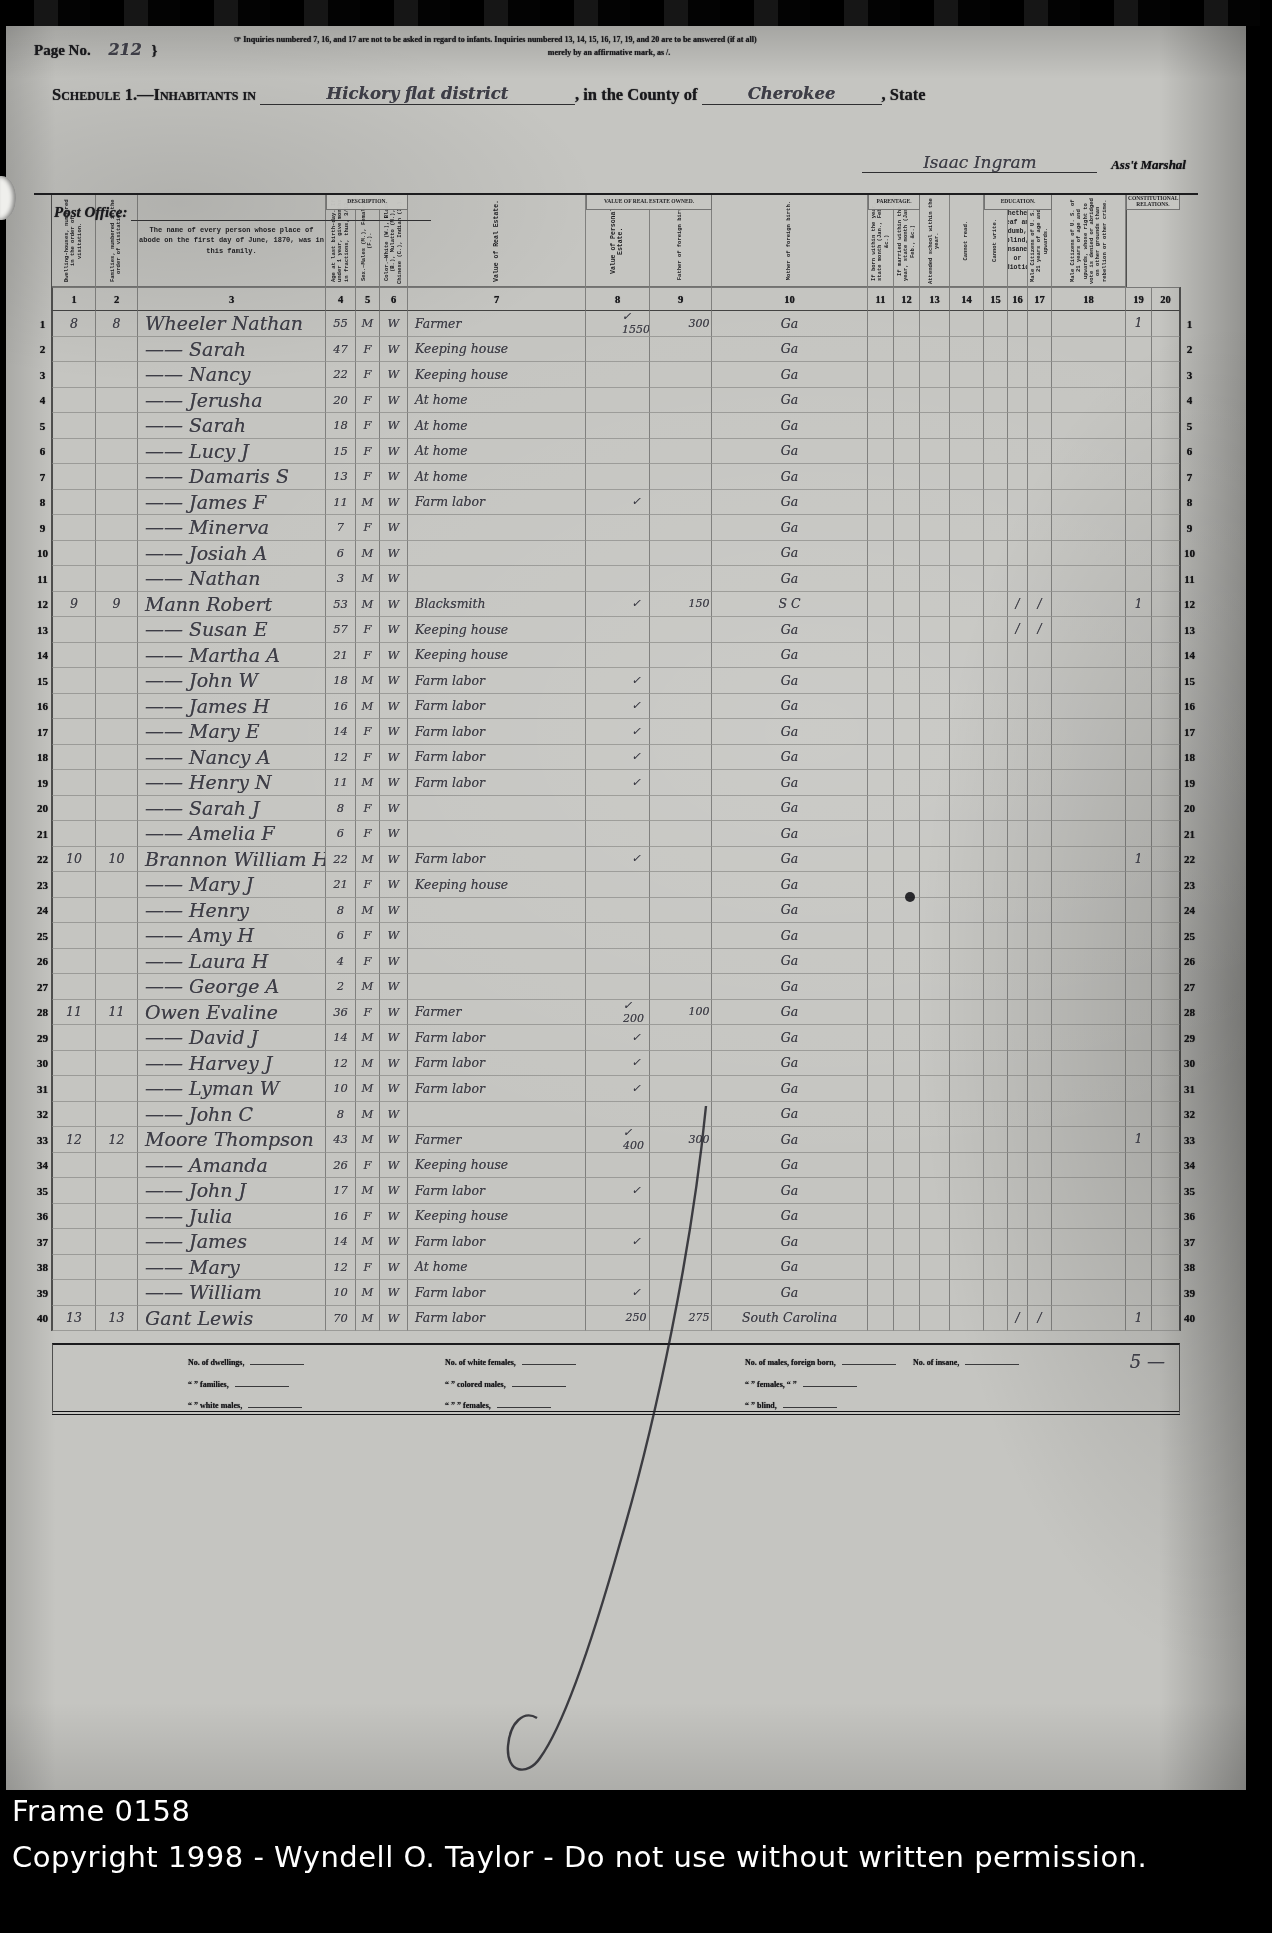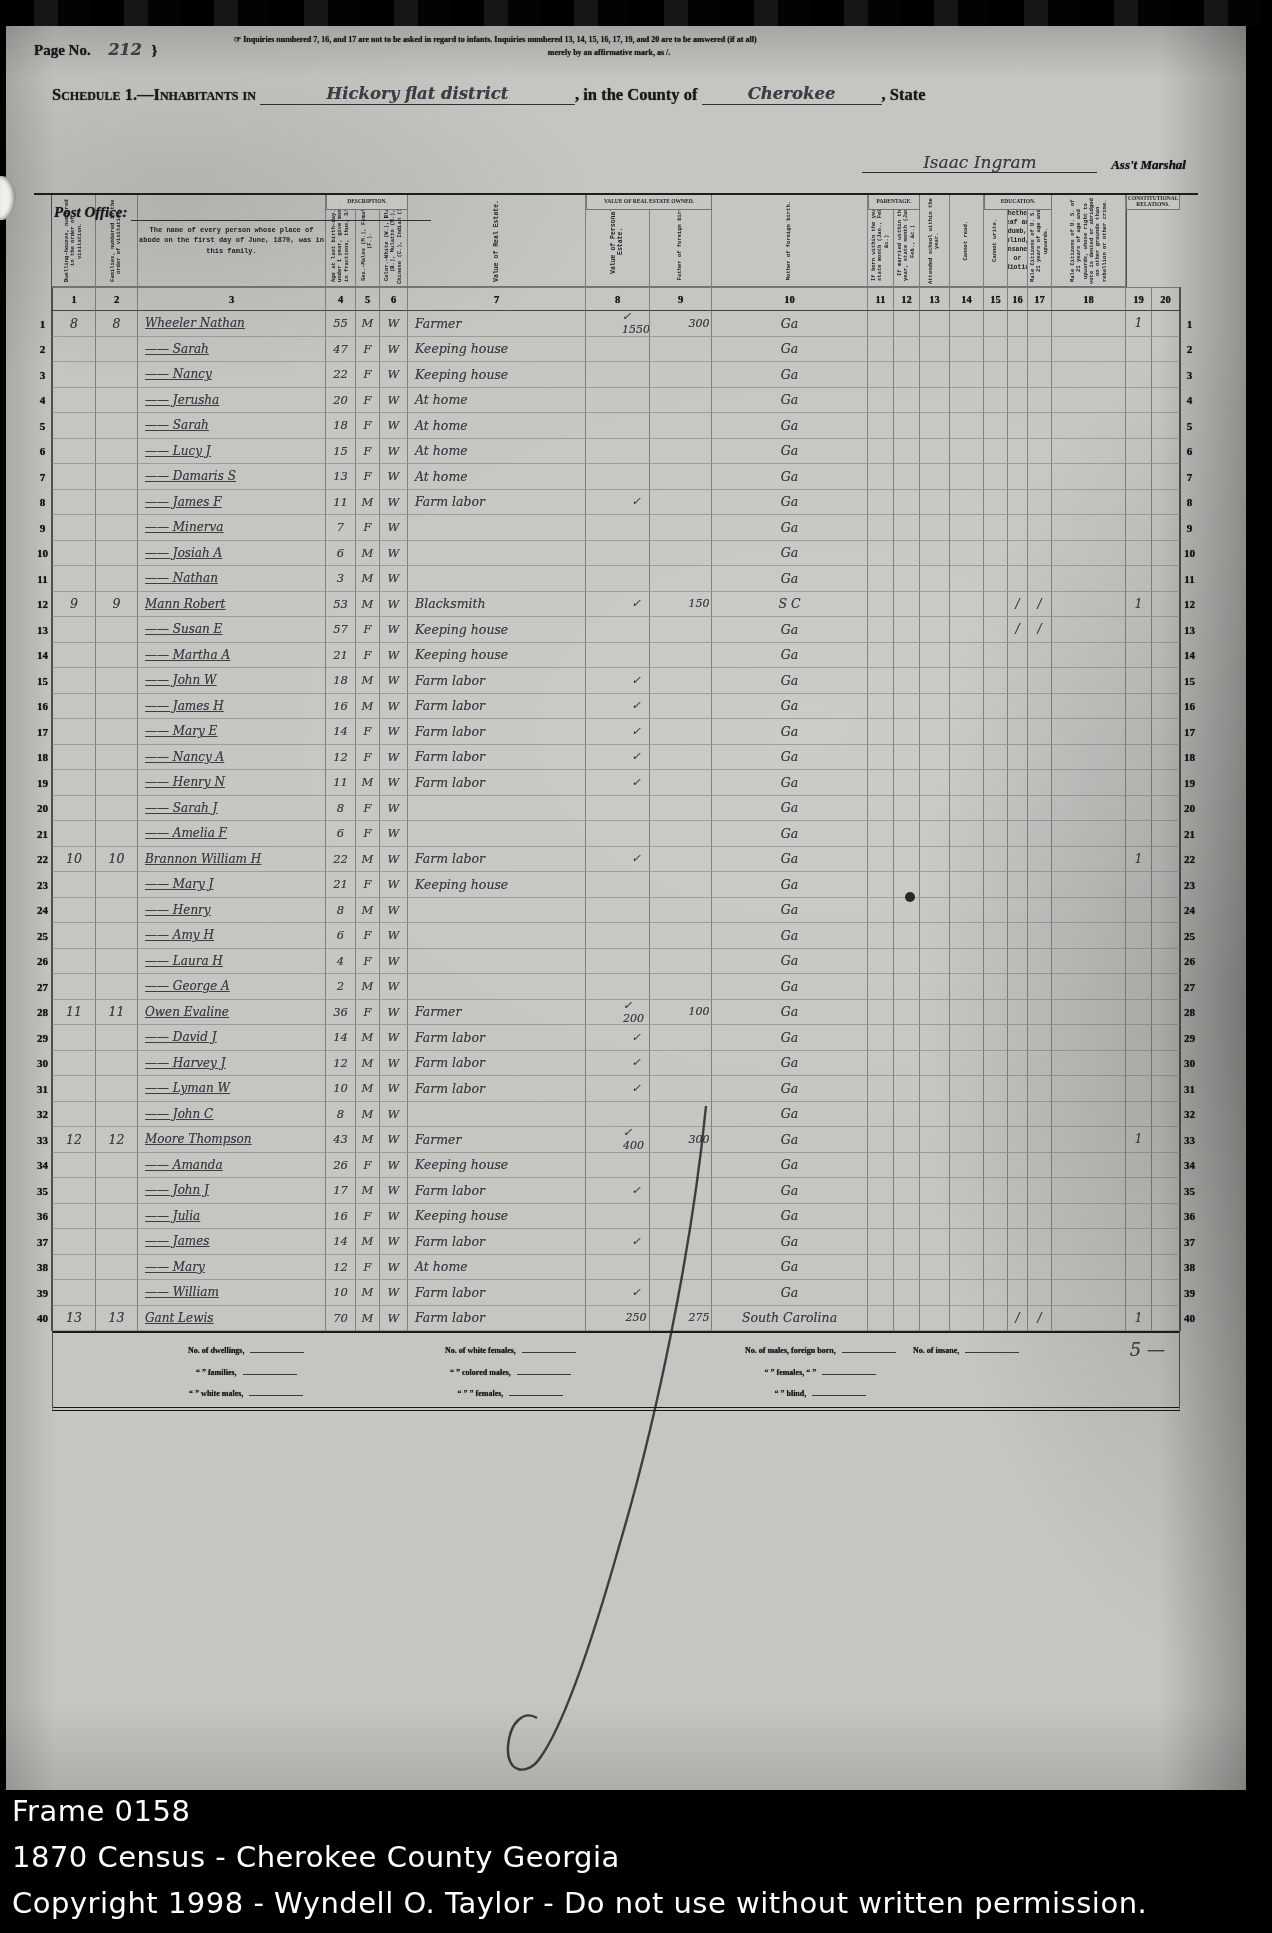--- a/index.html
+++ b/index.html
@@ -57,30 +57,30 @@
   .hor18{font-size:6.5px;line-height:1.4;}
   .gbar{position:absolute;top:0;box-sizing:border-box;height:15px;background:rgba(198,198,194,.96);
     border:1px solid rgba(60,60,60,.6);border-top:none;display:flex;align-items:center;justify-content:center;
     font-size:5.5px;font-weight:bold;color:#1d1d20;text-align:center;line-height:1.05;padding:0 1px;}
   .n-cell{border-top:1px solid rgba(70,70,70,.6);border-bottom:1.6px solid rgba(35,35,35,.8);
     font:bold 10.5px "Liberation Serif",serif;color:#1a1a1d;text-shadow:0 0 .7px #1a1a1d;}
   .b-cell{border-bottom:1px solid rgba(105,105,103,.45);font-size:12.5px;}
   .cell-d{border-left:1.4px solid rgba(40,40,40,.75);}
   .cell-c20{border-right:1.4px solid rgba(40,40,40,.75);}
   .cell-name,.cell-occ{justify-content:flex-start;padding-left:7px;}
-  .cell-name .ct{font-size:12px;white-space:nowrap;text-decoration:underline;}
+  .cell-name .ct{font-size:19px;white-space:nowrap;}
   .cell-occ .ct{font-size:12.5px;white-space:nowrap;}
   .cell-age .ct,.cell-sex .ct,.cell-color .ct{font-size:11.5px;}
   .cell-re .ct,.cell-pe .ct{font-size:11px;margin-left:37px;}
   .cell-born .ct{font-size:12.5px;}
   .cell-c16 .ct,.cell-c17 .ct,.cell-c19 .ct{font-size:12px;}
   
-  .sumbox{box-sizing:border-box;margin:0 18px;height:80px;position:relative;
+  .sumbox{box-sizing:border-box;margin:12px 18px;height:72px;position:relative;
     border-top:2.2px solid #1b1b1d;border-bottom:4px double #141416;
-    border-left:1.4px solid rgba(40,40,40,.75);border-right:1.4px solid rgba(40,40,40,.75);text-align:center;}
+    border-left:1.4px solid rgba(40,40,40,.75);border-right:1.4px solid rgba(40,40,40,.75);}
   .sumcol{position:absolute;top:7px;font-size:8px;font-weight:bold;color:#17171a;
     text-shadow:0 0 .8px rgba(23,23,26,.8);line-height:2.7;white-space:nowrap;}
   .sc1{left:135px;} .sc2{left:392px;} .sc3{left:692px;} .sc4{left:860px;}
   .ublank{display:inline-block;width:54px;border-bottom:1px solid #3a3a3c;height:8px;margin-left:6px;}
   .fivemark{position:absolute;right:14px;top:6px;font-size:18px;}
   
   .caption{position:absolute;left:12px;top:1788px;color:#fff;
     font-family:"DejaVu Sans",sans-serif;font-size:29px;line-height:46px;font-weight:400;letter-spacing:.5px;}
   svg.strokes{position:absolute;left:0;top:0;pointer-events:none;}
 </style>
@@ -1748,15 +1748,14 @@
   </div>
 </div>
 
 <svg class="strokes" width="1272" height="1933" viewBox="0 0 1272 1933">
   <path d="M 706 1106 C 692 1248, 657 1418, 620 1543 C 596 1628, 566 1722, 540 1758 C 528 1776, 506 1774, 508 1746 C 510 1722, 524 1710, 537 1718" fill="none" stroke="#23232a" stroke-width="2.4" opacity="0.85"></path>
   <circle cx="910" cy="897" r="5" fill="#17171c" opacity="0.9"></circle>
 </svg>
 
 <div class="caption">
   <div>Frame 0158</div>
-  <div>1870 Census - Cherokee County Georgia</div>
   <div>Copyright 1998 - Wyndell O. Taylor - Do not use without written permission.</div>
 </div>
 
 </body></html>

